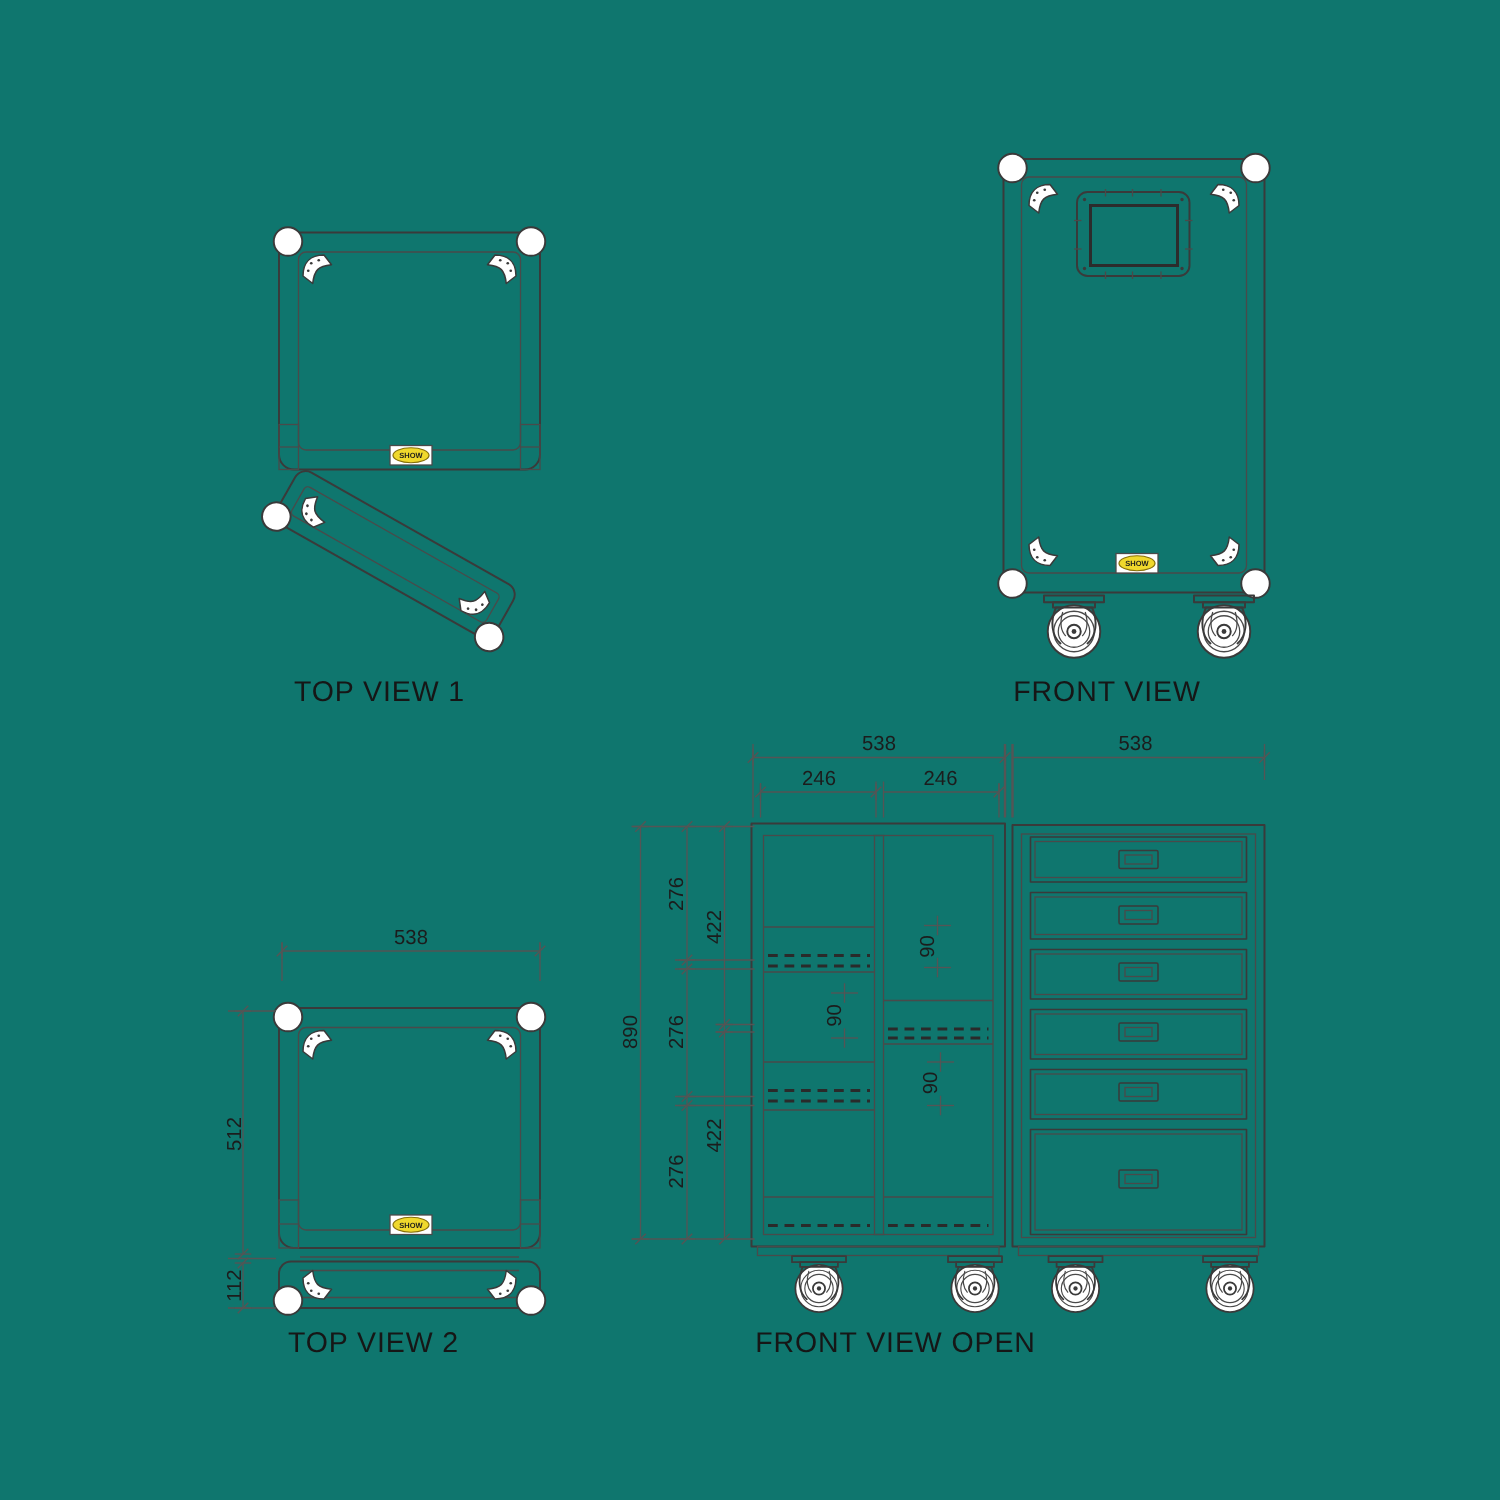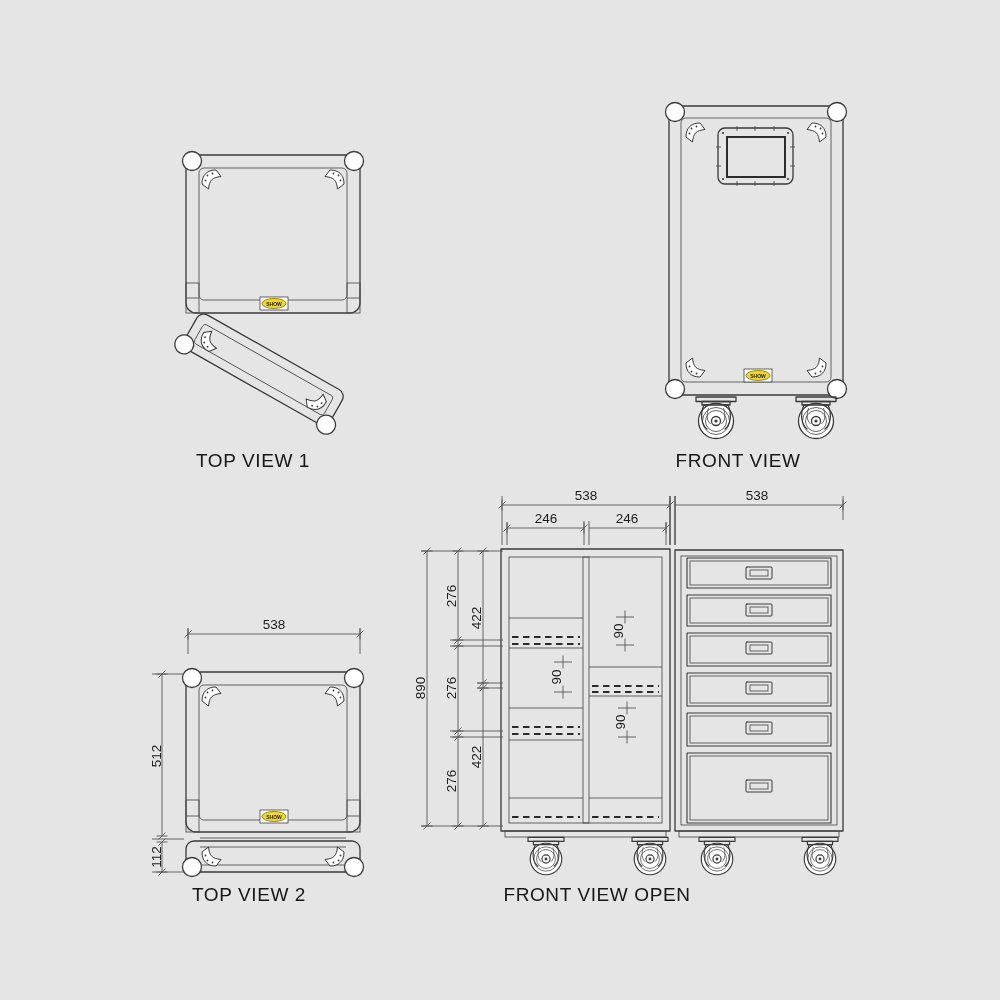--- a/index.html
+++ b/index.html
@@ -1,16 +1,16 @@
 <!DOCTYPE html>
 <html><head>
 <meta charset="utf-8">
 <style>
   html,body{margin:0;padding:0;background:#ffffff;}
-  .sheet{position:relative;width:1000px;height:1000px;background:#e5e5e5;overflow:hidden;}
+  .sheet{position:relative;width:1000px;height:1000px;background:#0f766e;overflow:hidden;}
   svg{display:block;}
   .ln{stroke:#3a3a3a;stroke-width:1.3;fill:none;stroke-linejoin:round;stroke-linecap:round;}
   .lw{stroke:#3a3a3a;stroke-width:1.3;fill:#ffffff;stroke-linejoin:round;}
   .thin{stroke:#4a4a4a;stroke-width:.85;fill:none;}
   .thinw{stroke:#4a4a4a;stroke-width:.85;fill:#ffffff;}
   .dim{stroke:#555;stroke-width:.9;fill:none;}
   .dash{stroke:#2a2a2a;stroke-width:2.1;fill:none;stroke-dasharray:6.5 4.5;}
   .dot{fill:#3a3a3a;stroke:none;}
   text{font-family:"Liberation Sans",sans-serif;fill:#1c1c1c;}
   .dimtxt{font-size:13.5px;}

